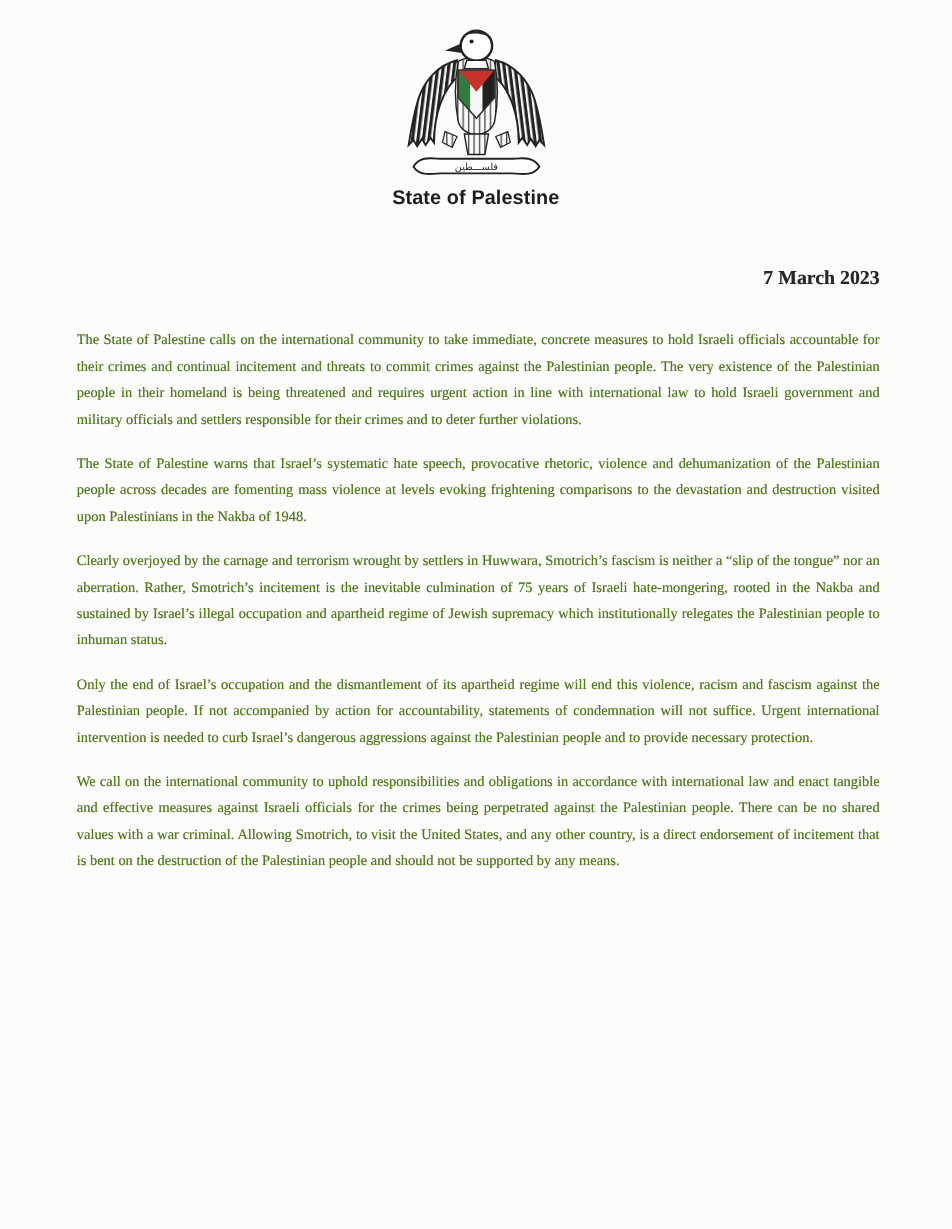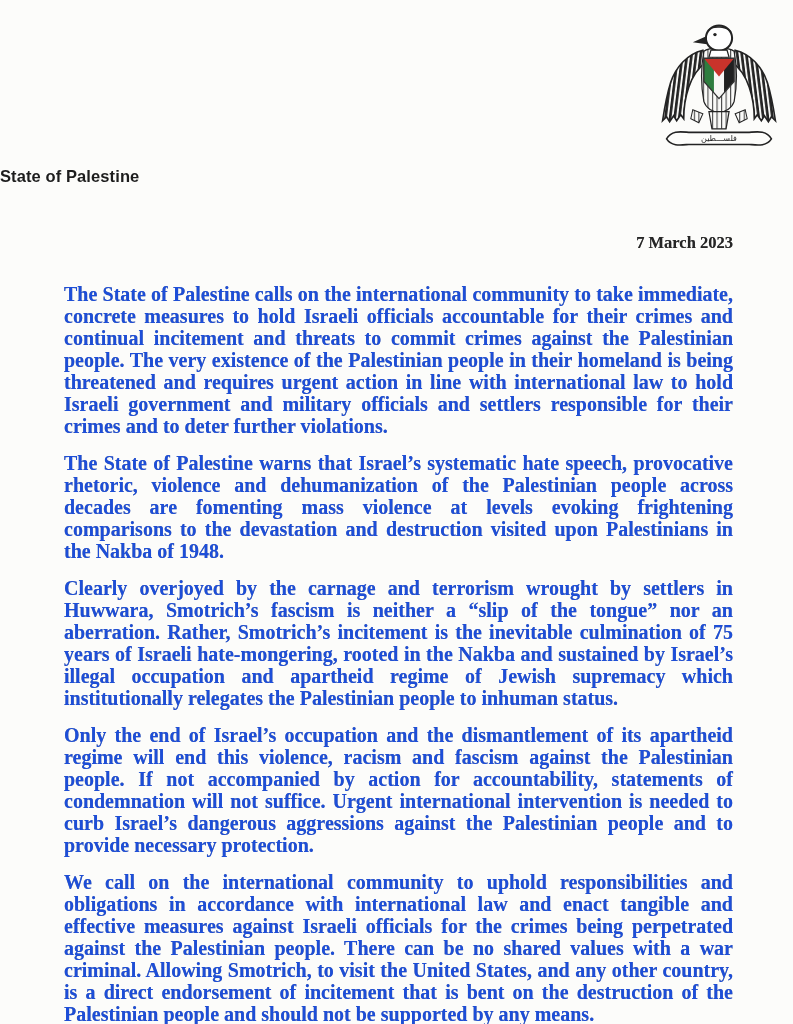--- a/index.html
+++ b/index.html
@@ -5,49 +5,48 @@
   html,body { margin:0; padding:0; background:#ffffff; }
   .page {
     position:relative;
     width:793px; height:1024px;
     background:#fcfcfa;
     font-family:"Liberation Serif", serif;
     color:#2a2a2a;
     overflow:hidden;
     box-sizing:border-box;
   }
-  .logo-wrap { padding-top:23px; text-align:right; }
+  .logo-wrap { padding-top:23px; text-align:center; }
   .emblem { width:148px; height:127px; display:inline-block; }
   .org {
+    text-align:center;
     font-family:"Liberation Sans", sans-serif;
     font-weight:bold;
     font-size:16.5px;
     line-height:21px;
     color:#1d1d1d;
     letter-spacing:0.1px;
-    margin-top:12px;
   }
   .date-row {
     margin-top:46px;
     padding-right:60px;
     text-align:right;
     font-size:16.5px;
     font-weight:bold;
     color:#262626;
     text-shadow:0 0 0.6px rgba(45,45,45,.55);
   }
   .content { margin:30px 60px 0 64px; }
   .content p {
     margin:0 0 15px 0;
-    font-size:20px;
+    font-size:12px;
     line-height:22px;
     text-align:justify;
-    color:#1d4ed8;
+    color:#4d7c0f;
     text-shadow:0 0 0.6px rgba(50,50,50,.5);
-    font-weight:bold;
   }
   .banner-text {
     font-family:"DejaVu Sans", sans-serif;
     font-size:8px;
     fill:#222222;
   }
 </style>
 </head>
 <body>
 

